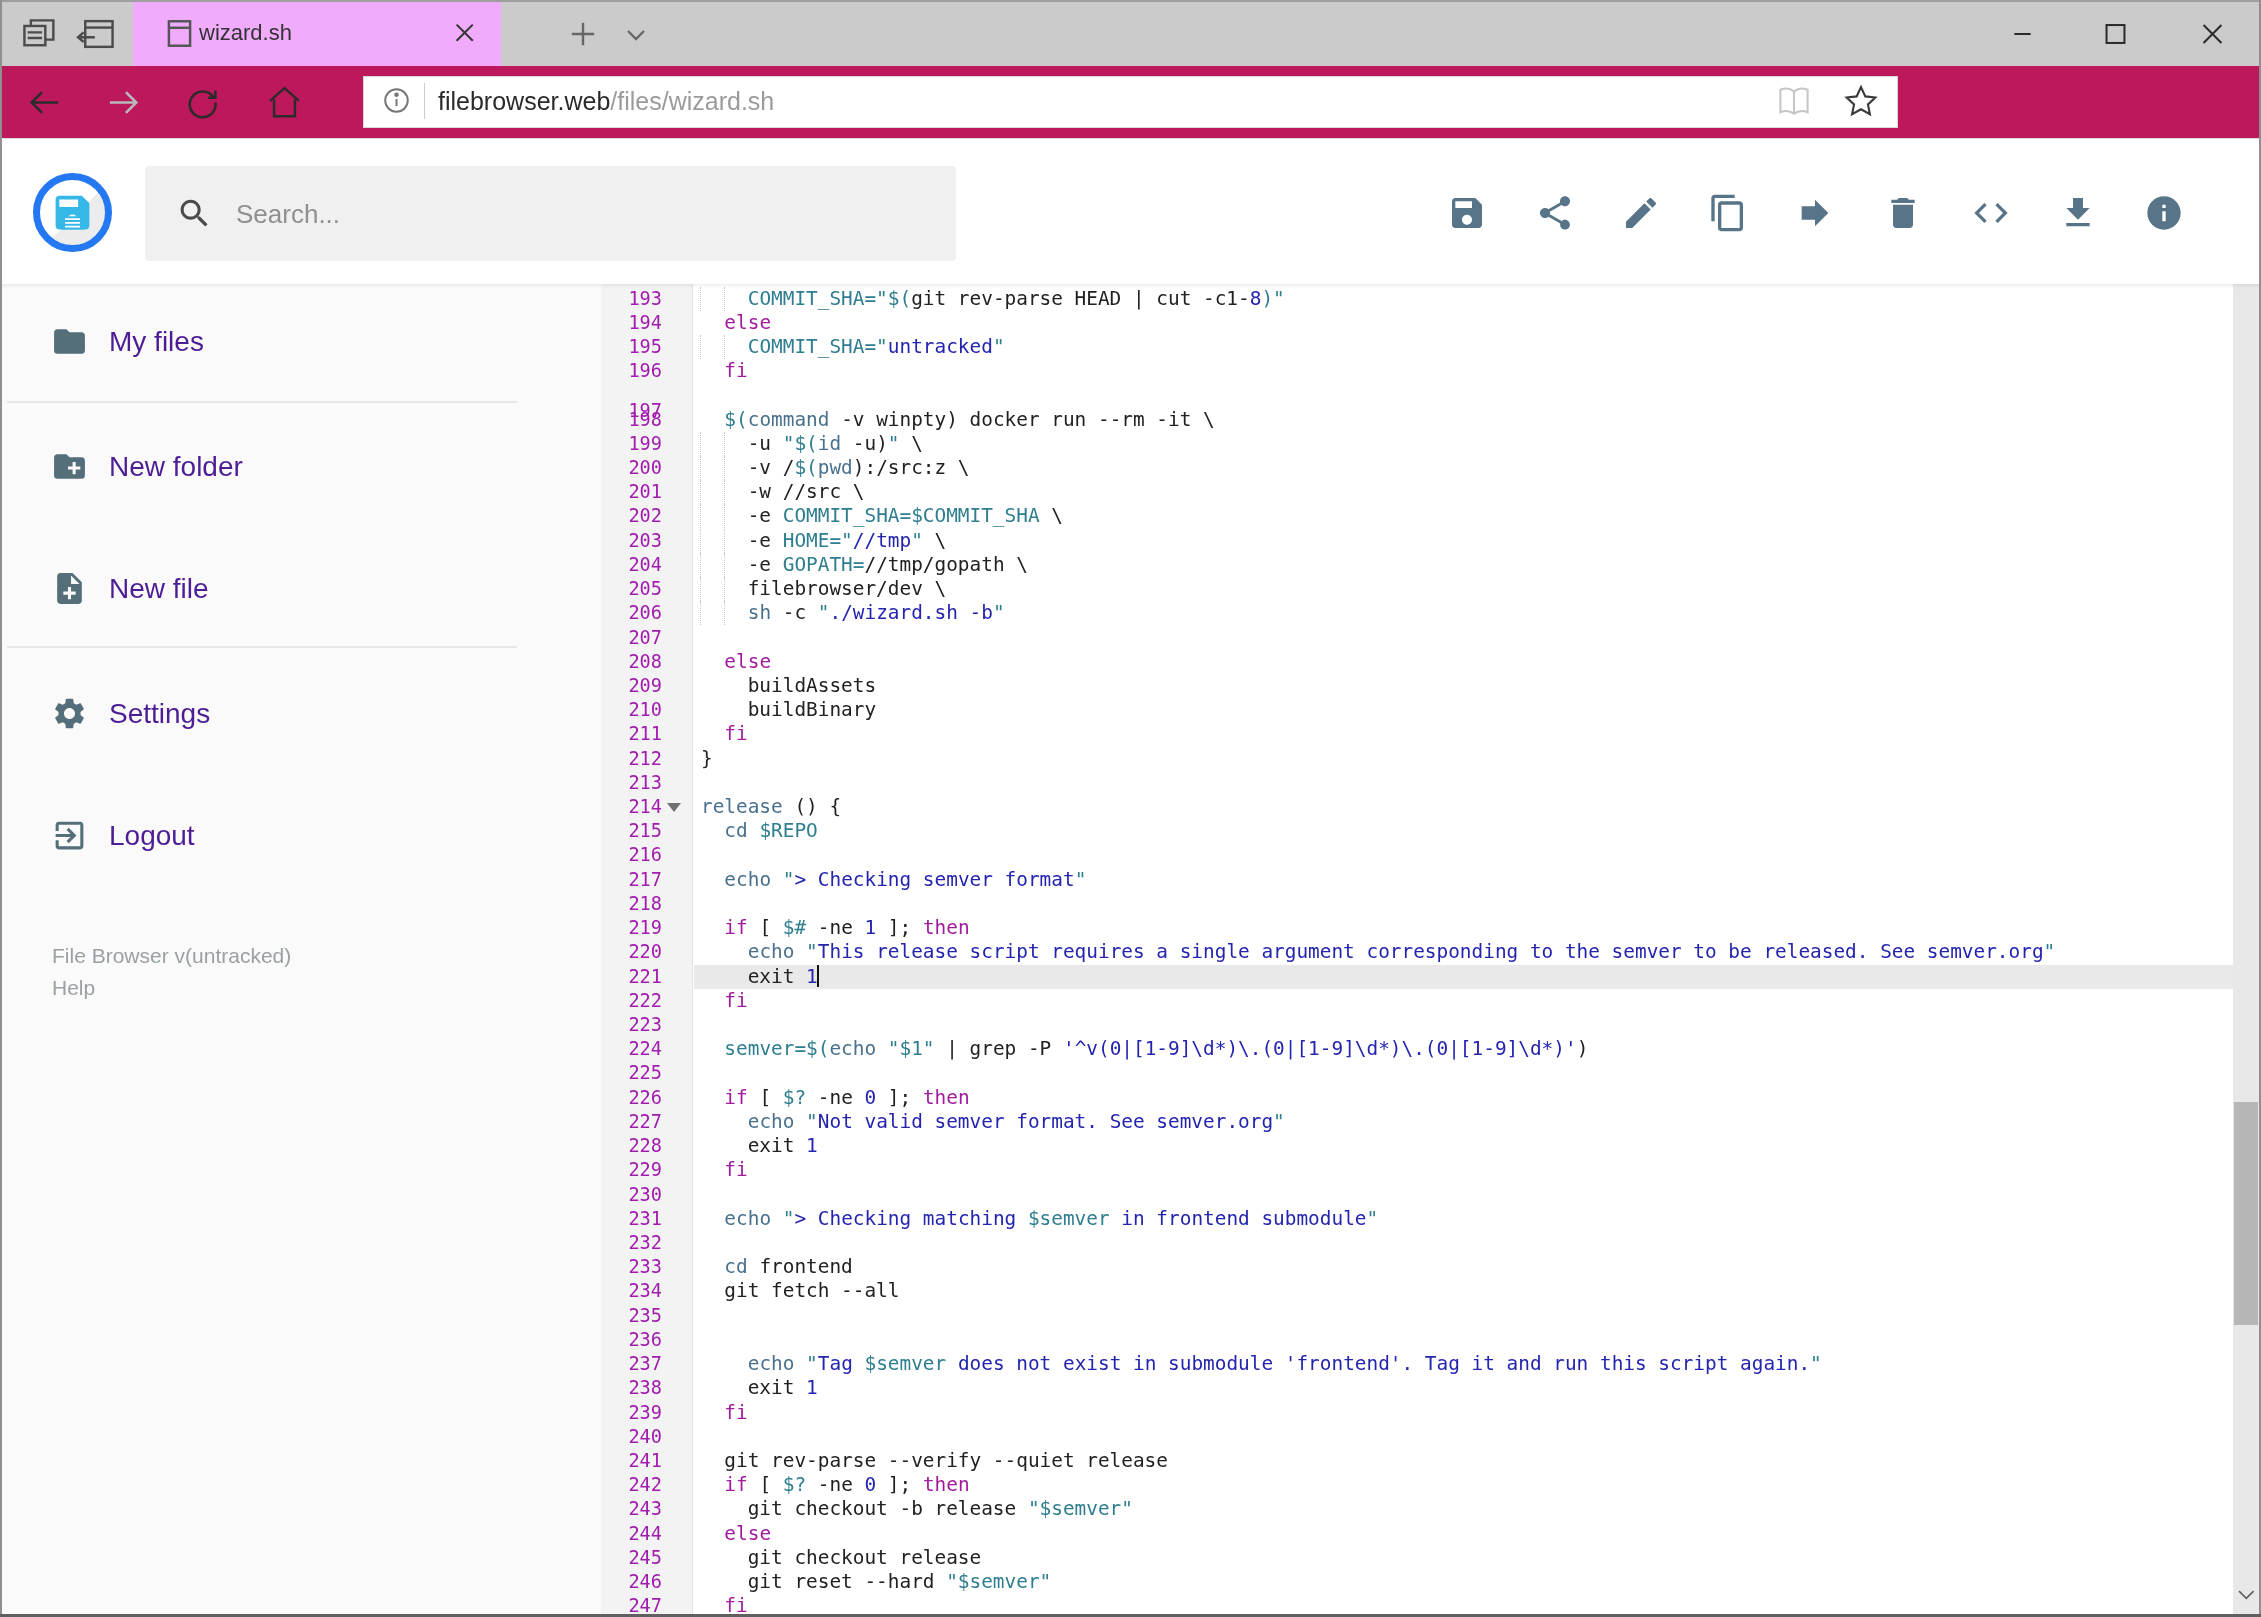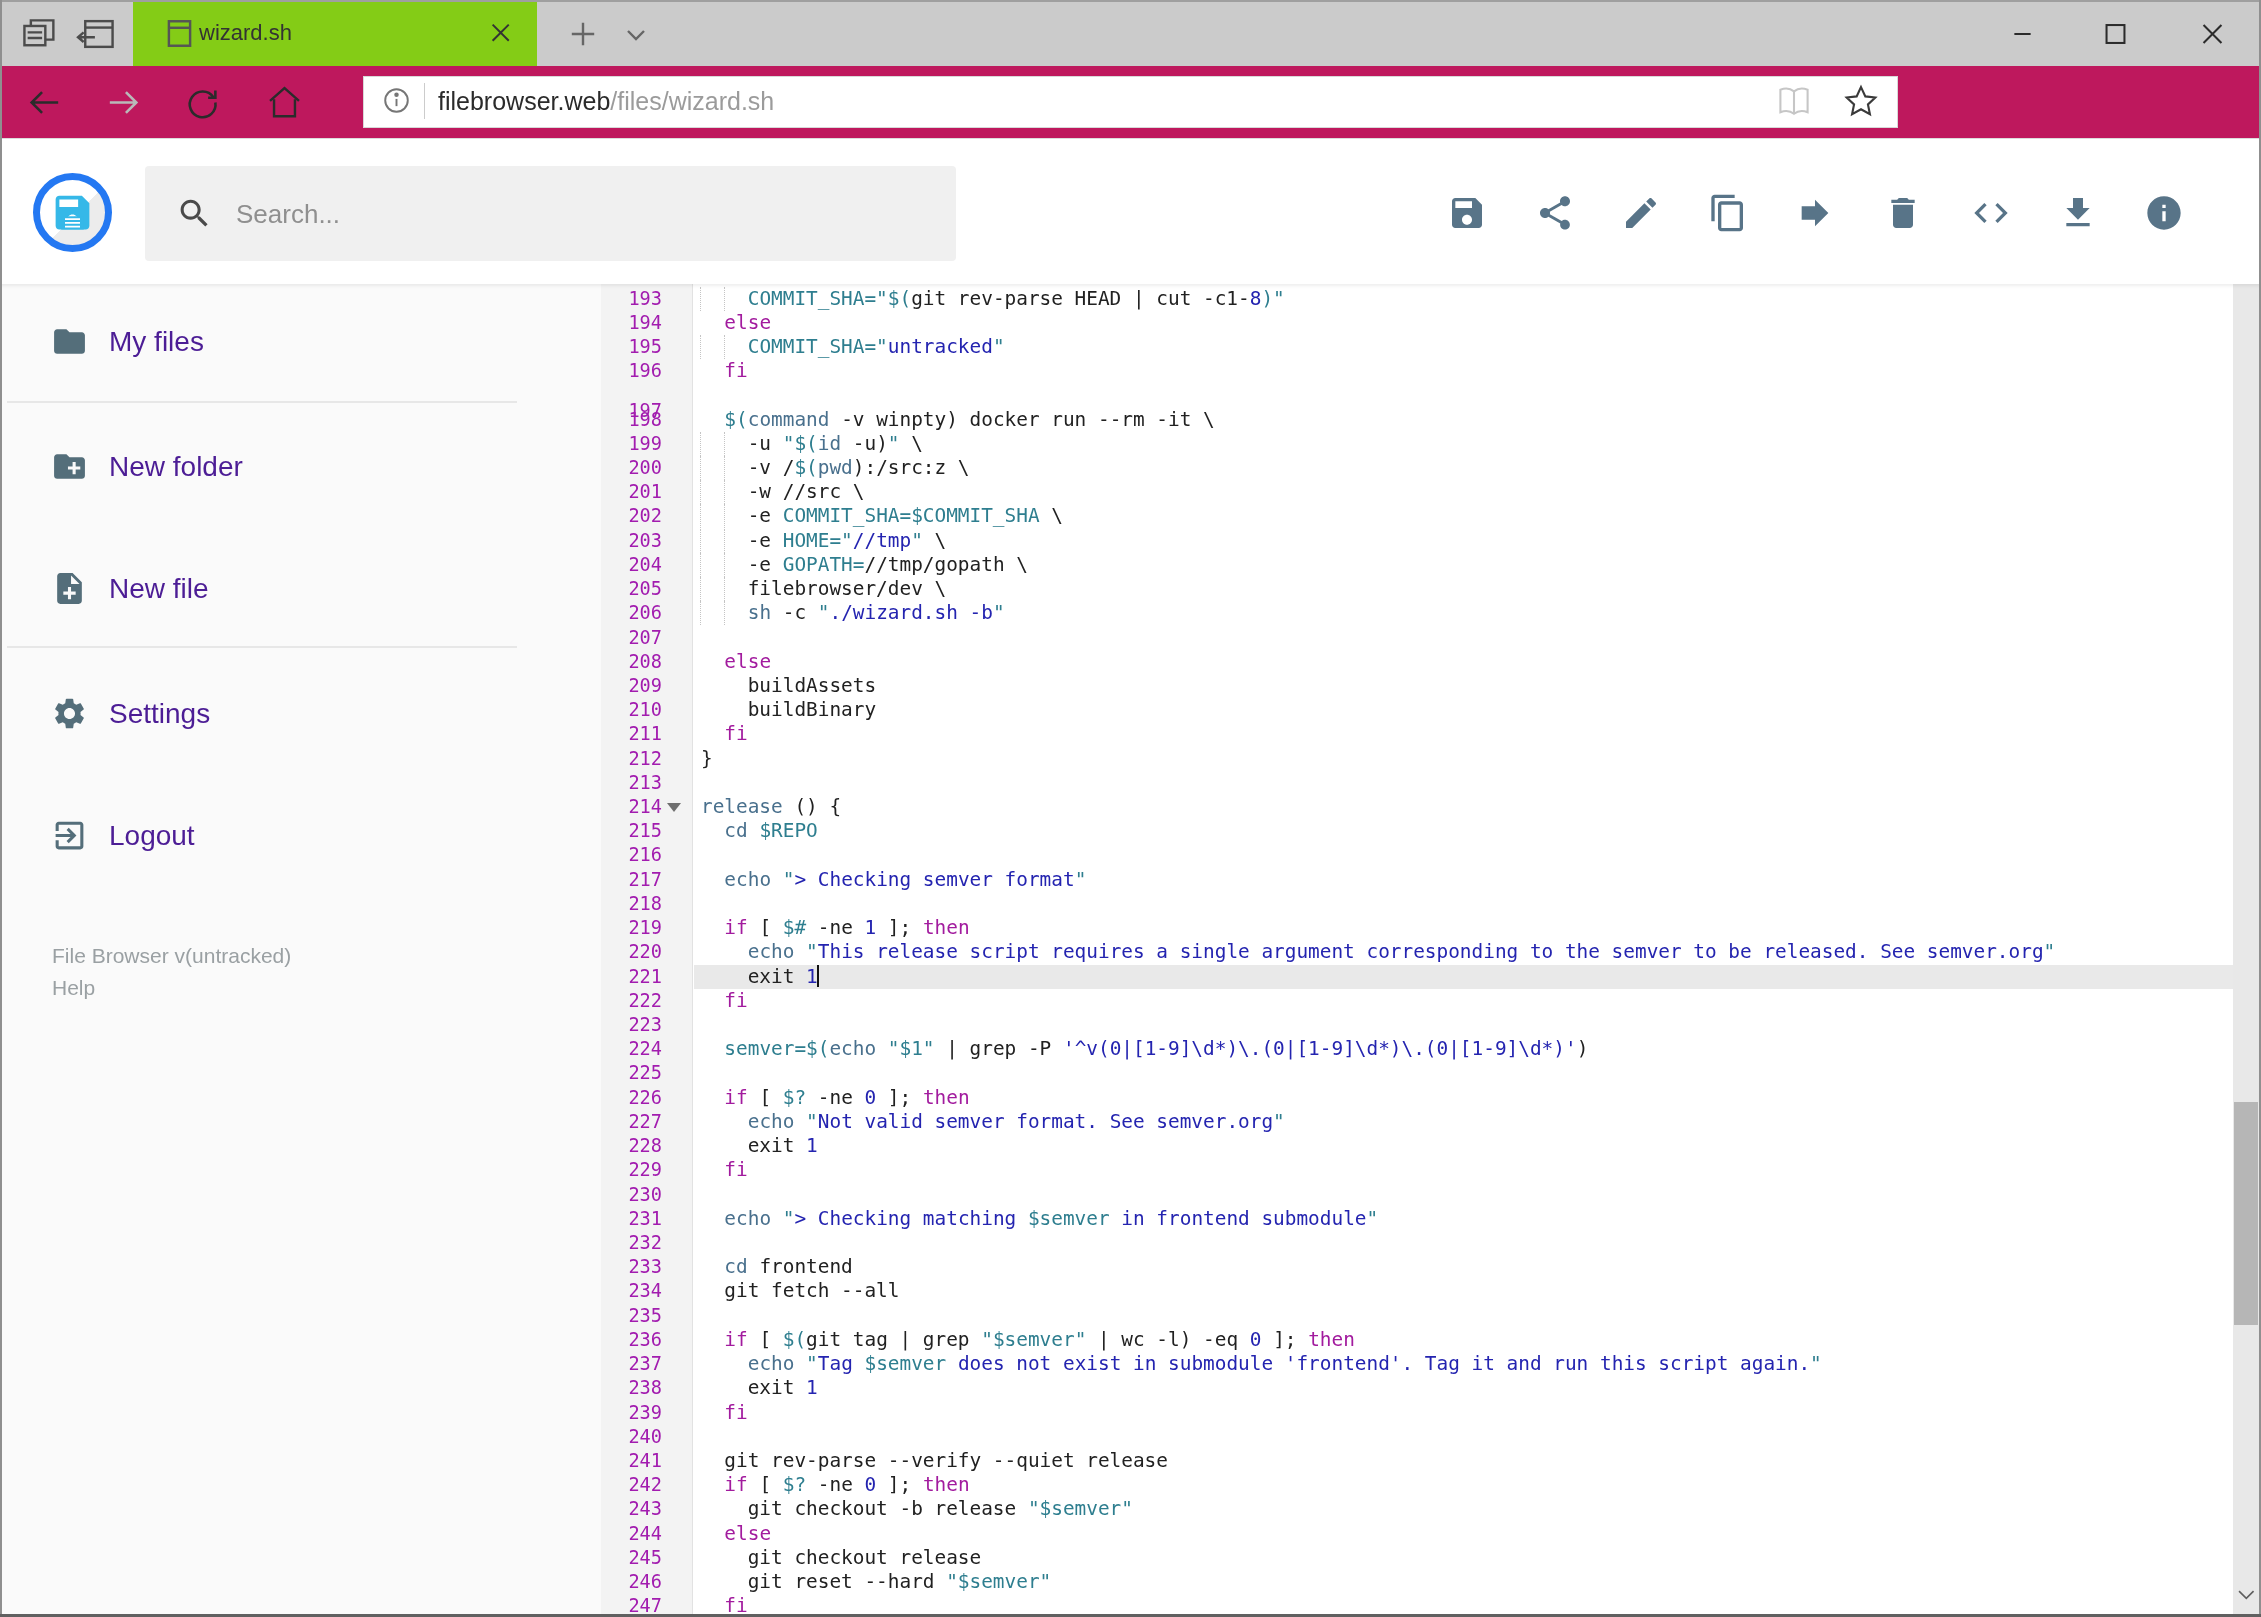--- a/index.html
+++ b/index.html
@@ -9,21 +9,21 @@
   .frame{position:absolute;background:#8f8f8f;z-index:50;}
   .frame-t{left:0;top:0;right:0;height:1.6px;background:#9f9f9f;}
   .frame-l{left:0;top:0;bottom:0;width:1.6px;}
   .frame-r{right:0;top:0;bottom:0;width:1.6px;}
   .frame-b{left:0;bottom:0;right:0;height:3.2px;background:#606060;}
 
   
   .tabbar{position:absolute;left:0;top:0;width:100%;height:66px;background:#cbcbcb;}
   .tabbar svg{display:block;}
   .tb-icon{position:absolute;top:16px;width:45px;height:36px;color:#4b4b4b;}
-  .tab{position:absolute;left:133px;top:0;width:404px;height:66px;background:#84cc16;text-align:right;}
+  .tab{position:absolute;left:133px;top:0;width:368px;height:66px;background:#f0abfc;text-align:right;}
   .tab-title{position:absolute;left:66px;top:20px;font-size:22px;color:#333;}
   .tab-fav{position:absolute;left:31px;top:18px;color:#555;}
   .tab-close{position:absolute;right:22.6px;top:19.4px;width:27.4px;height:27.4px;color:#333;}
   .newtab{position:absolute;left:565px;top:18px;width:36px;height:32px;color:#666;}
   .tabchev{position:absolute;left:618px;top:22.6px;width:36px;height:26px;color:#666;}
   .winbtn{position:absolute;top:16px;width:57px;height:36px;color:#2b2b2b;}
 
   .navbar{position:absolute;left:0;top:66px;width:100%;height:73px;background:#be185d;border-bottom:0.8px solid #ddd;box-sizing:border-box;}
   .nav-ic{position:absolute;top:18px;width:37px;height:37px;}
   .urlbar{position:absolute;left:363px;top:9.7px;width:1535px;height:52px;background:#fff;border:1.6px solid #d8d8d8;box-sizing:border-box;}
@@ -508,21 +508,20 @@
         <div class="line" style="top: 999px;">
           <span class="ln-num">234</span>
           <span class="code"><span class="tk-p">  git fetch --all</span></span>
         </div>
         <div class="line" style="top: 1024px;">
           <span class="ln-num">235</span>
           <span class="code"></span>
         </div>
         <div class="line" style="top: 1048px;">
           <span class="ln-num">236</span>
-          <span class="code"><span class="tk-p">  </span><span class="tk-k">if</span><span class="tk-p"> [ </span><span class="tk-t">$(</span><span class="tk-p">git tag | grep </span><span class="tk-t">"$semver"</span><span class="tk-p"> | wc -l) -eq </span><span class="tk-n">0</span><span class="tk-p"> ]; </span><span class="tk-k">then</span></span>
         </div>
         <div class="line" style="top: 1072px;">
           <span class="ln-num">237</span>
           <span class="code"><span class="tk-p">    </span><span class="tk-b">echo</span><span class="tk-p"> </span><span class="tk-t">"</span><span class="tk-n">Tag </span><span class="tk-t">$semver</span><span class="tk-n"> does not exist in submodule 'frontend'. Tag it and run this script again.</span><span class="tk-t">"</span></span>
         </div>
         <div class="line" style="top: 1096px;">
           <span class="ln-num">238</span>
           <span class="code"><span class="tk-p">    exit </span><span class="tk-n">1</span></span>
         </div>
         <div class="line" style="top: 1121px;">

